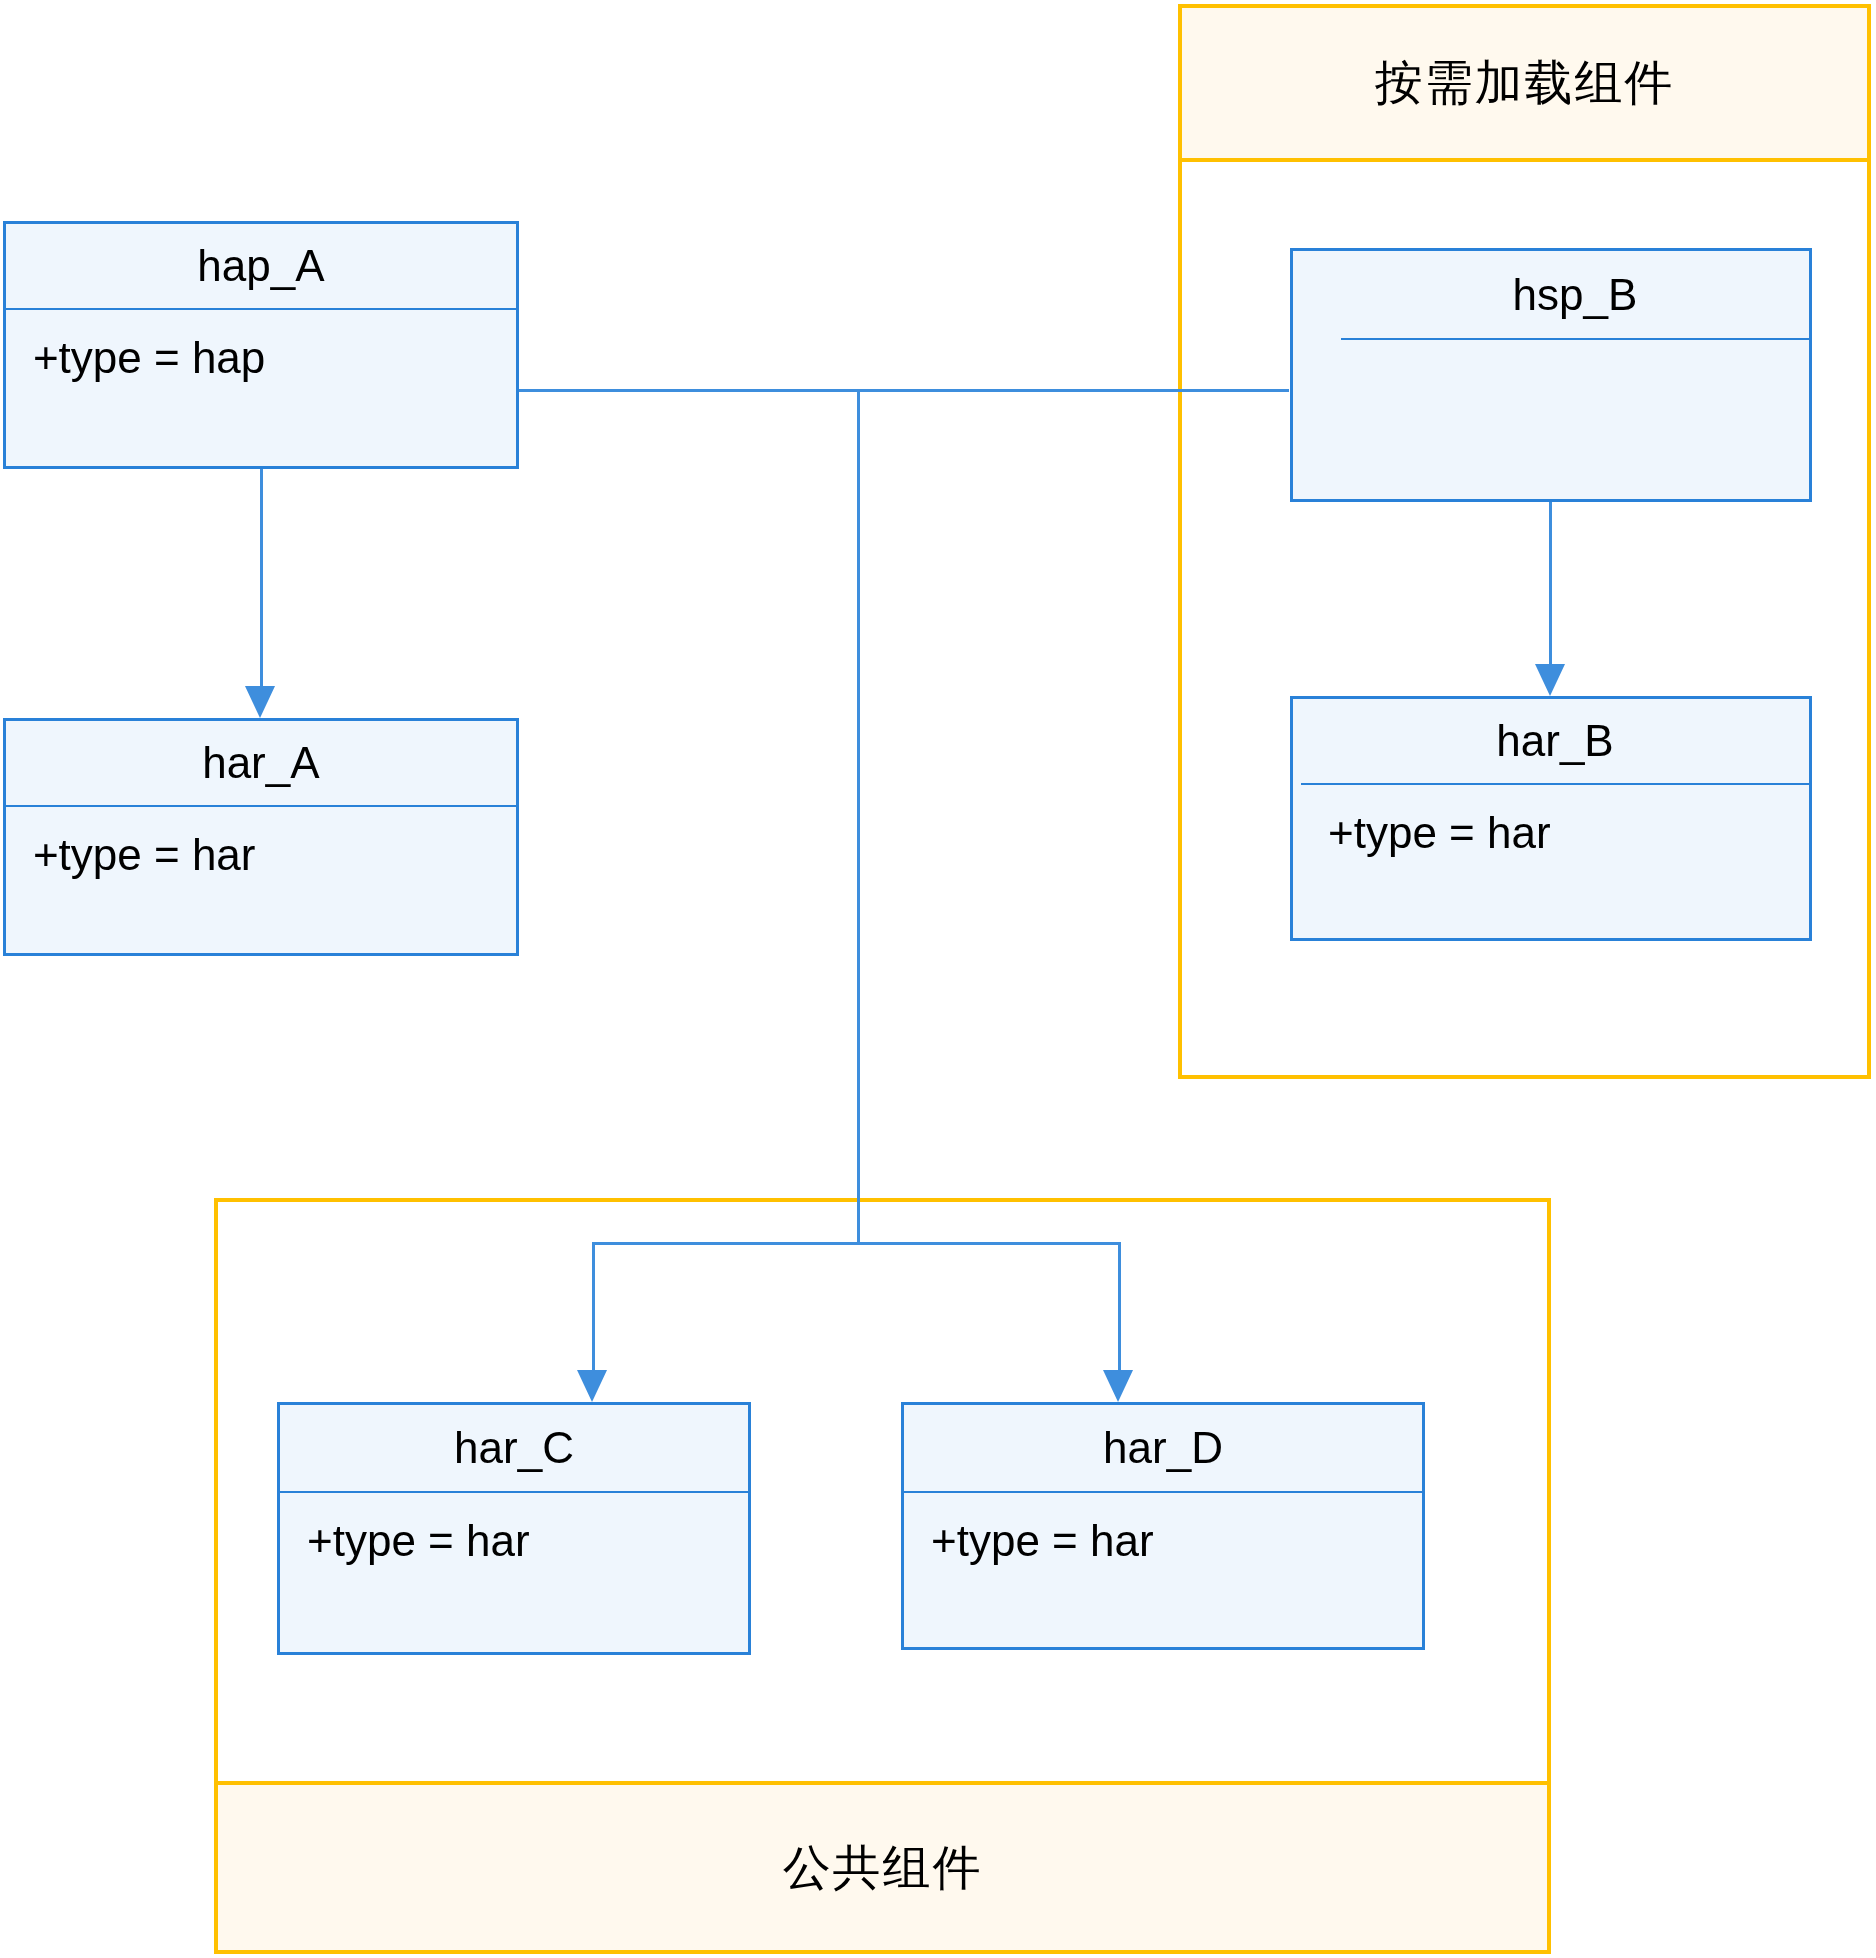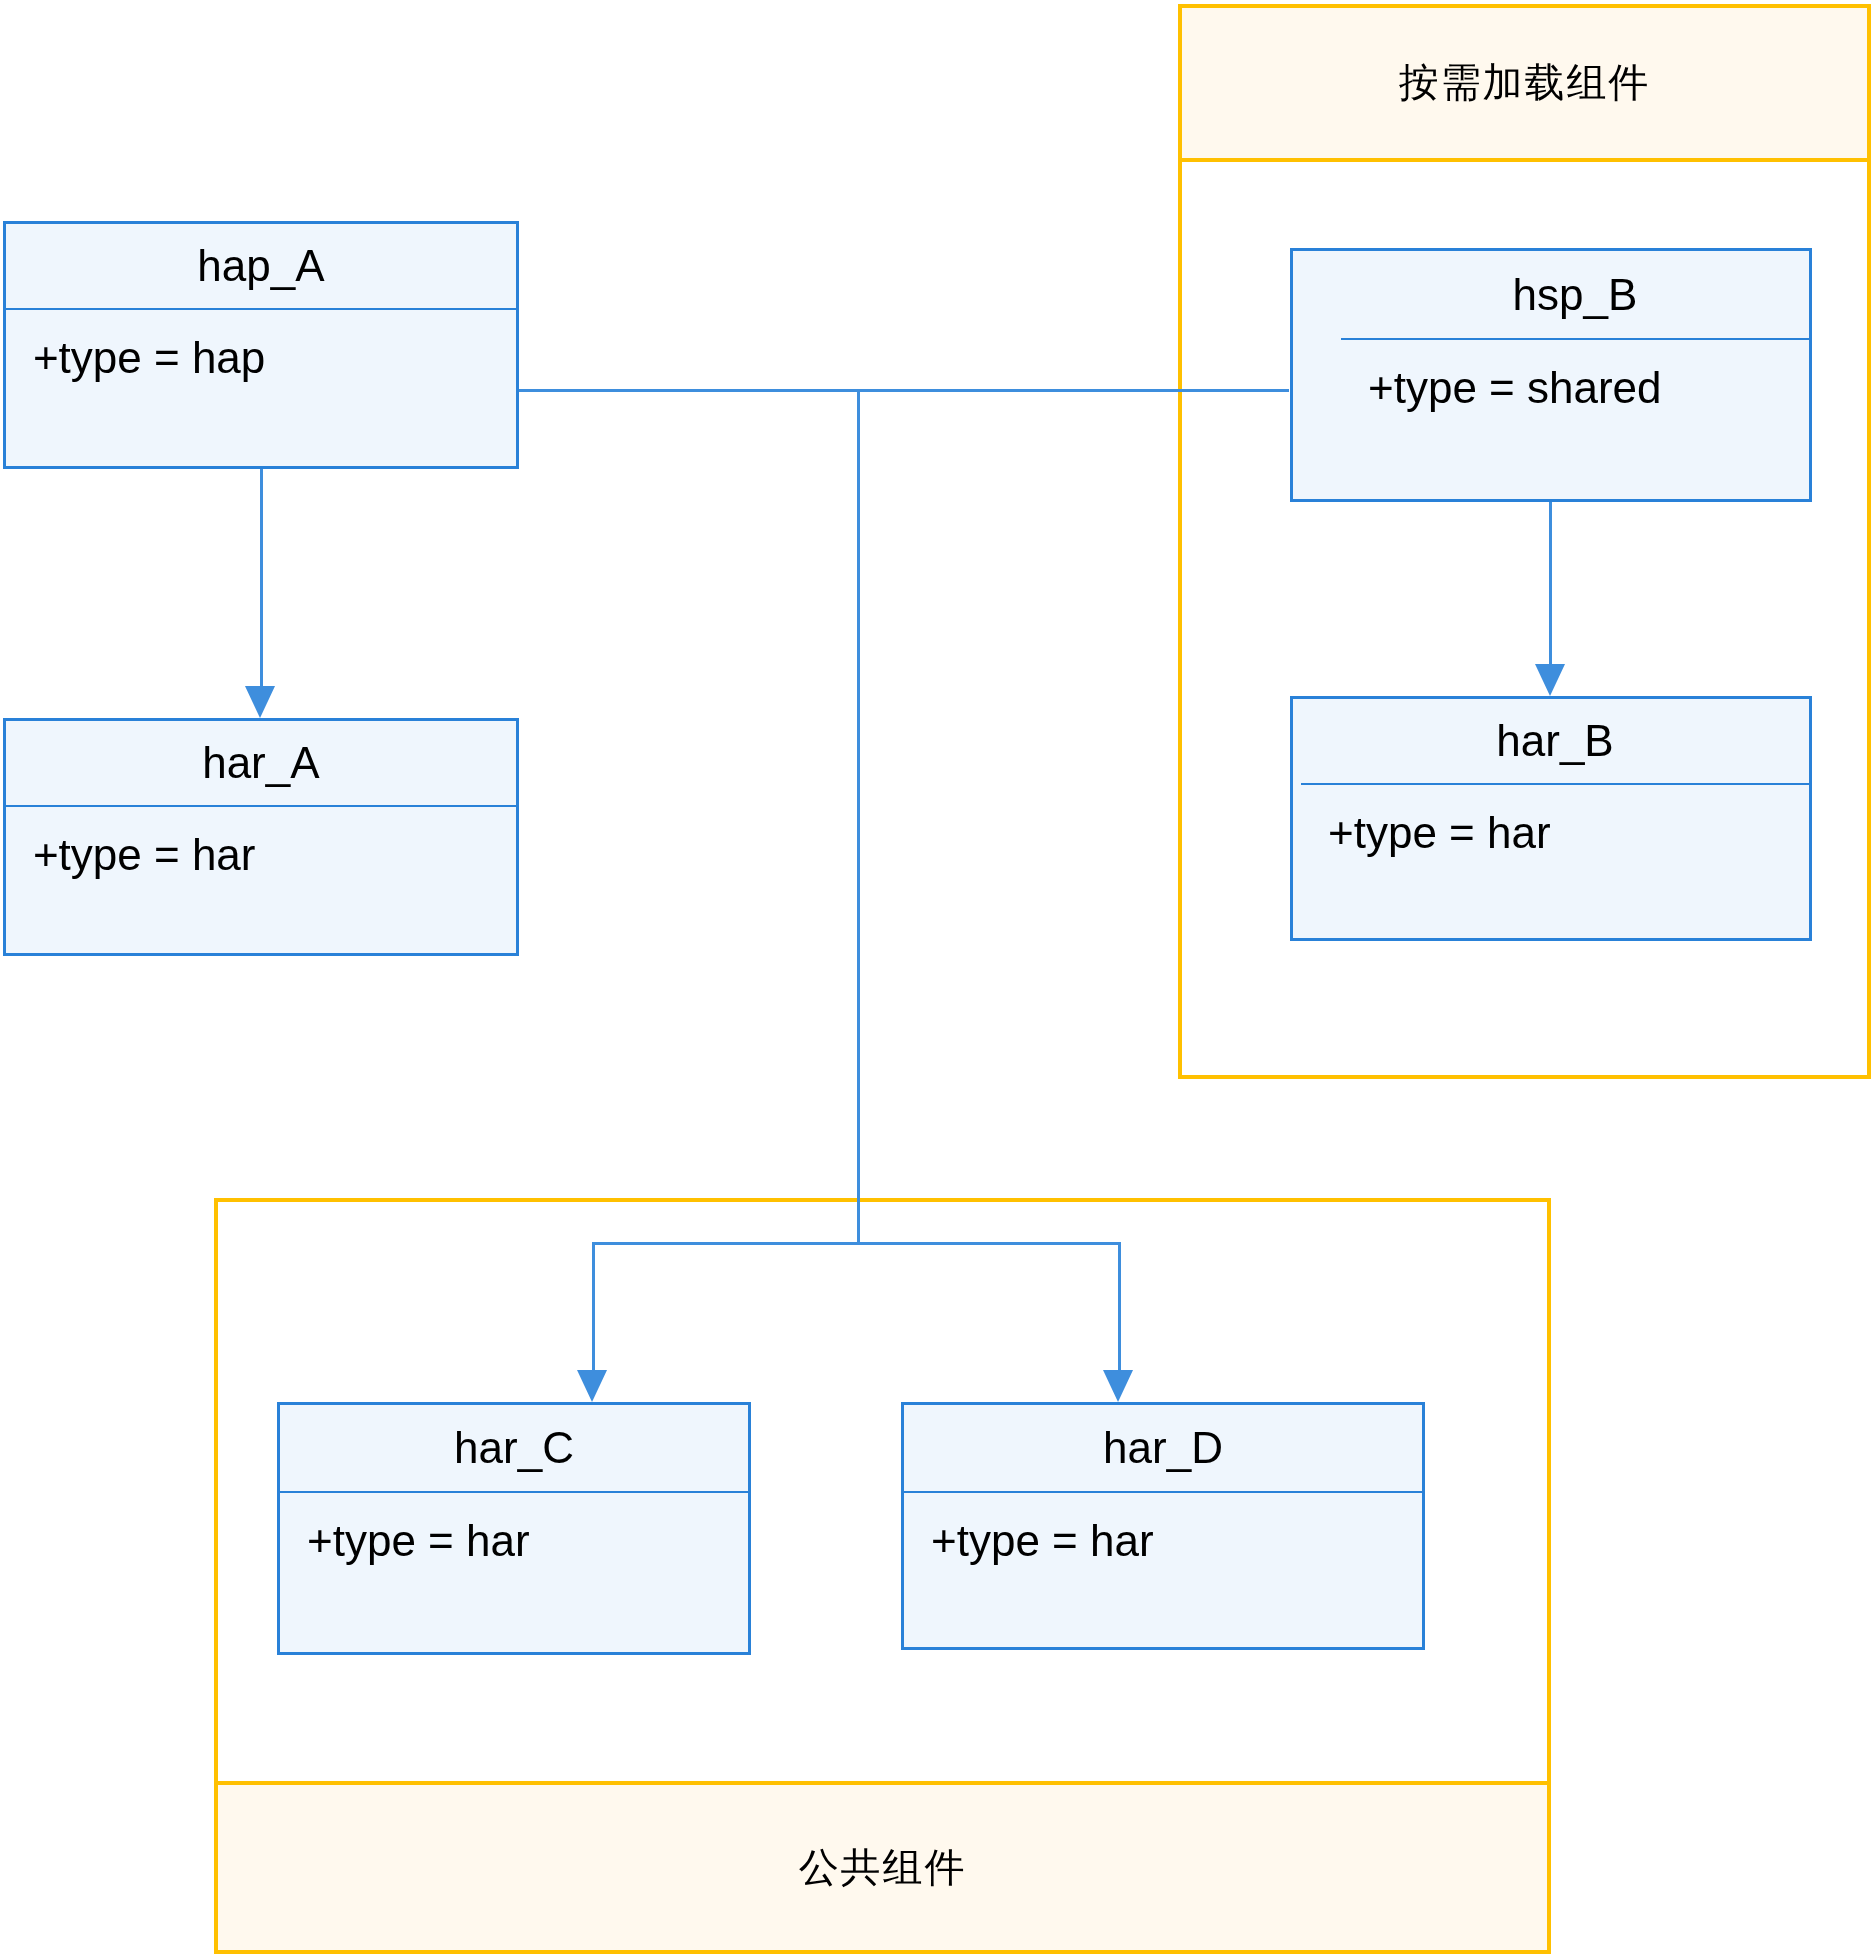--- a/index.html
+++ b/index.html
@@ -28,21 +28,21 @@
   .group-on-demand { left: 1178px; top: 3.8px;    width: 693px;  height: 1075px; }
   .group-common    { left: 214px;  top: 1198px; width: 1337px; height: 756px;  }
 
   .band {
     position: absolute;
     left: 0; right: 0;
     background: #FFF9EE;
     display: flex;
     align-items: center;
     justify-content: center;
-    font-size: 40px;
+    font-size: 48px;
     letter-spacing: 1.9px;
   }
   .band-header { top: 0;    height: 154px; border-bottom: 4.8px solid #FFC000; }
   .band-footer { bottom: 0; height: 169px; border-top: 4.8px solid #FFC000; }
 
   
   .line {
     position: absolute;
     background: #3E8EDD;
   }
@@ -131,21 +131,20 @@
     <div class="node-body">+type = hap</div>
   </div>
 
   <div class="node node-har-a">
     <div class="node-title">har_A</div>
     <div class="node-body">+type = har</div>
   </div>
 
   <div class="node node-hsp-b">
     <div class="node-title">hsp_B</div>
-    <div class="node-body">+type = shared</div>
   </div>
 
   <div class="node node-har-b">
     <div class="node-title">har_B</div>
     <div class="node-body">+type = har</div>
   </div>
 
   <div class="node node-har-c">
     <div class="node-title">har_C</div>
     <div class="node-body">+type = har</div>

